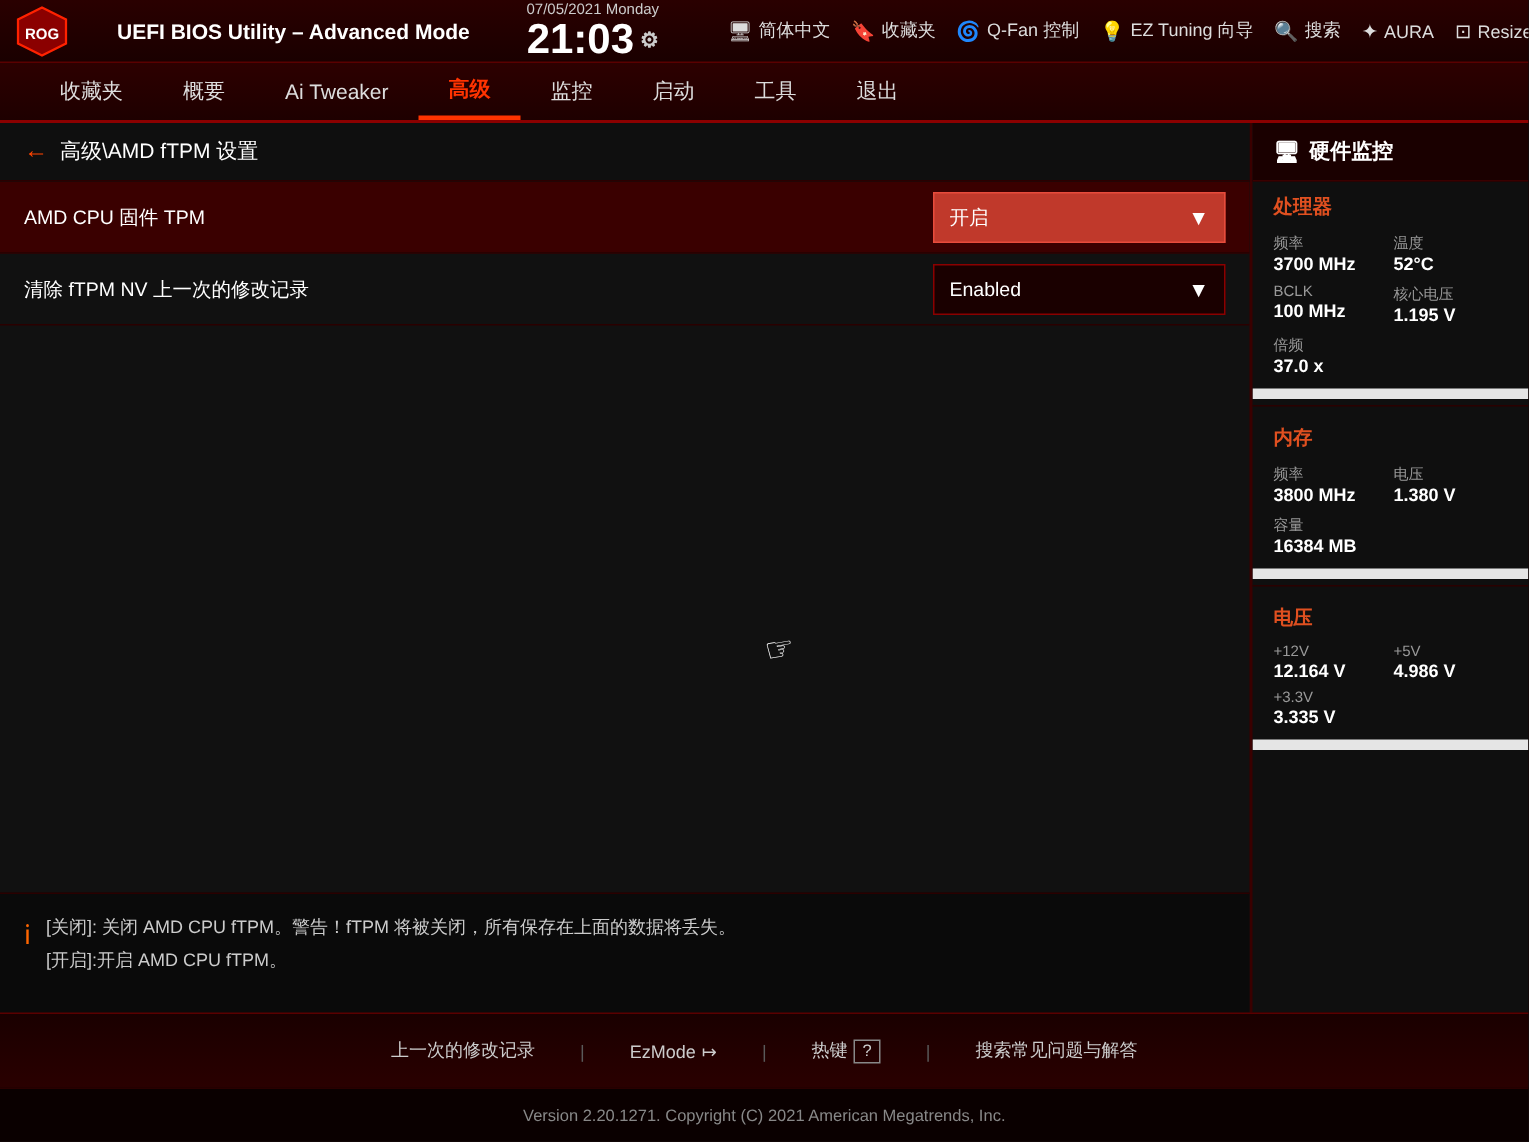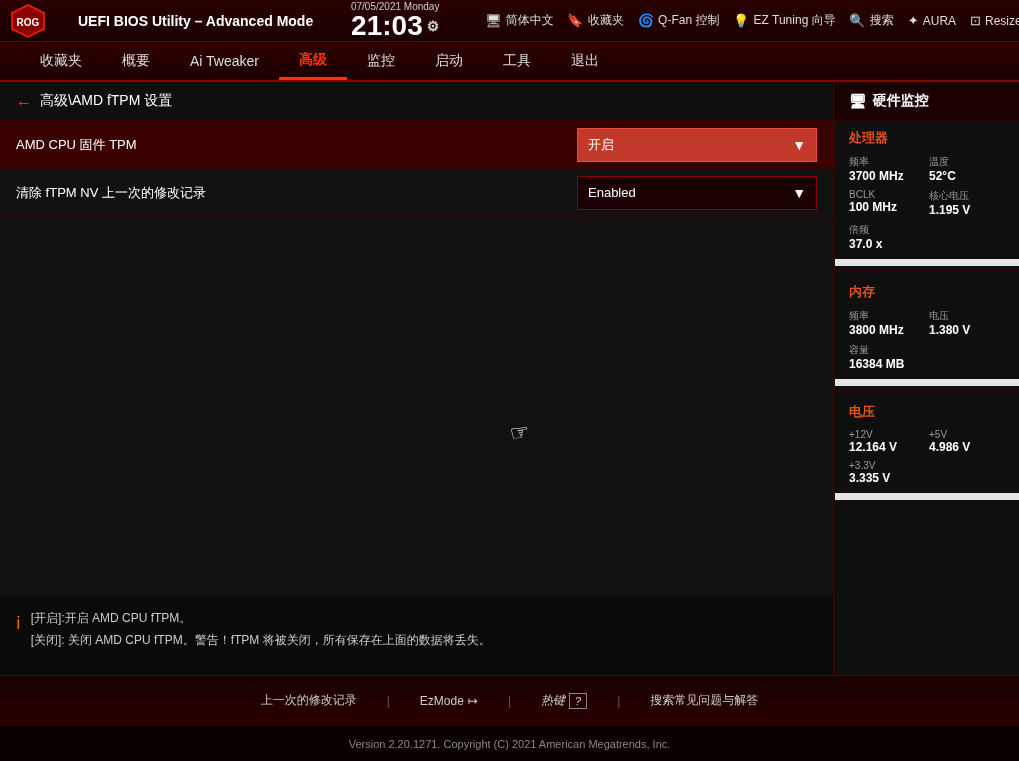--- a/index.html
+++ b/index.html
@@ -168,20 +168,21 @@
     
     .dropdown-control {
       display: flex;
       align-items: center;
       background: #1a0000;
       border: 1px solid #8b0000;
       height: 34px;
       padding: 0 10px;
       cursor: pointer;
       position: relative;
+      margin-left: 45px;
     }
     .dropdown-control.red-bg {
       background: #c0392b;
       border: 1px solid #e74c3c;
     }
     .dropdown-value {
       flex: 1;
       font-size: 13px;
       color: #fff;
     }
@@ -288,21 +289,20 @@
     }
     .footer-ezmode {
       display: flex;
       align-items: center;
       gap: 4px;
     }
     .footer-hotkey {
       display: flex;
       align-items: center;
       gap: 4px;
-      font-style: italic;
     }
     .hotkey-box {
       border: 1px solid #888;
       padding: 1px 5px;
       font-size: 11px;
       color: #ccc;
     }
 
     
     .version-bar {
@@ -436,22 +436,22 @@
 
       <div class="empty-content" style="height:300px;"></div>
 
     </div>
 
     <div class="cursor-indicator">☞</div>
 
     <div class="info-area">
       <span class="info-icon">ℹ</span>
       <div class="info-text">
+        <div>[关闭]: 关闭 AMD CPU fTPM。警告！fTPM 将被关闭，所有保存在上面的数据将丢失。</div>
         <div>[开启]:开启 AMD CPU fTPM。</div>
-        <div>[关闭]: 关闭 AMD CPU fTPM。警告！fTPM 将被关闭，所有保存在上面的数据将丢失。</div>
       </div>
     </div>
 
   </div>
 
   <div class="right-panel">
     <div class="hw-monitor-title">
       <span>🖥</span>
       <span>硬件监控</span>
     </div>

